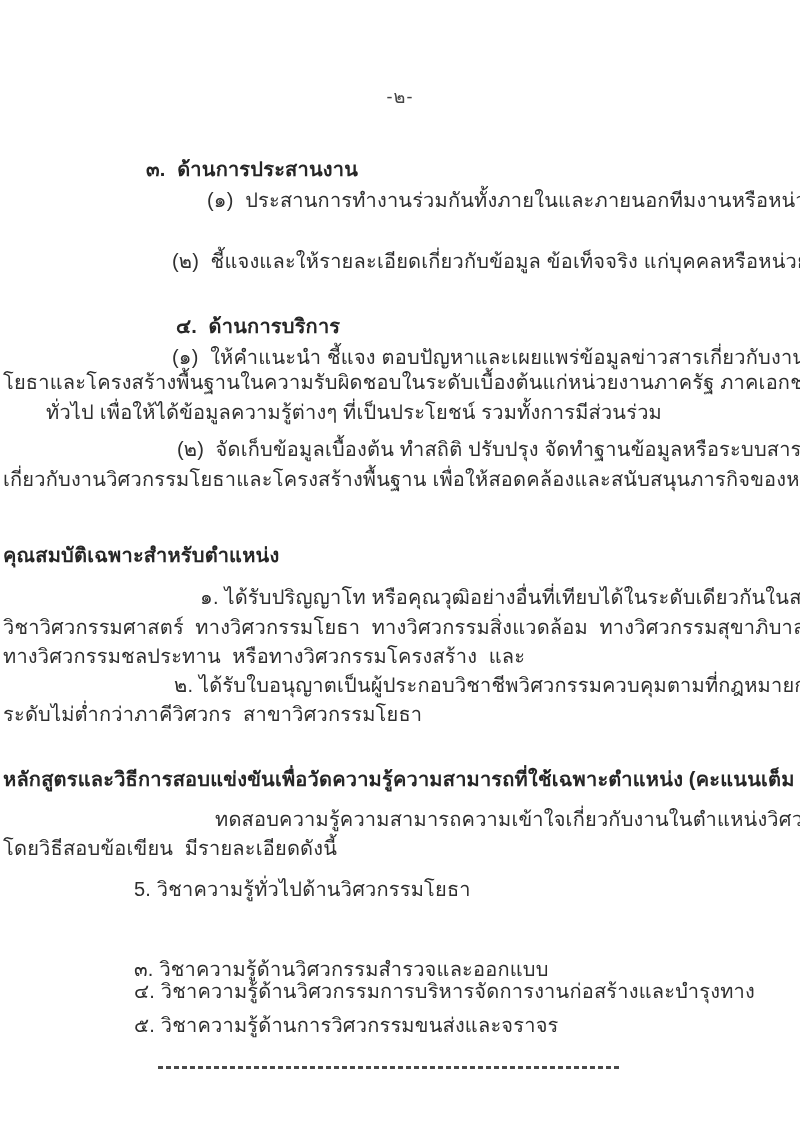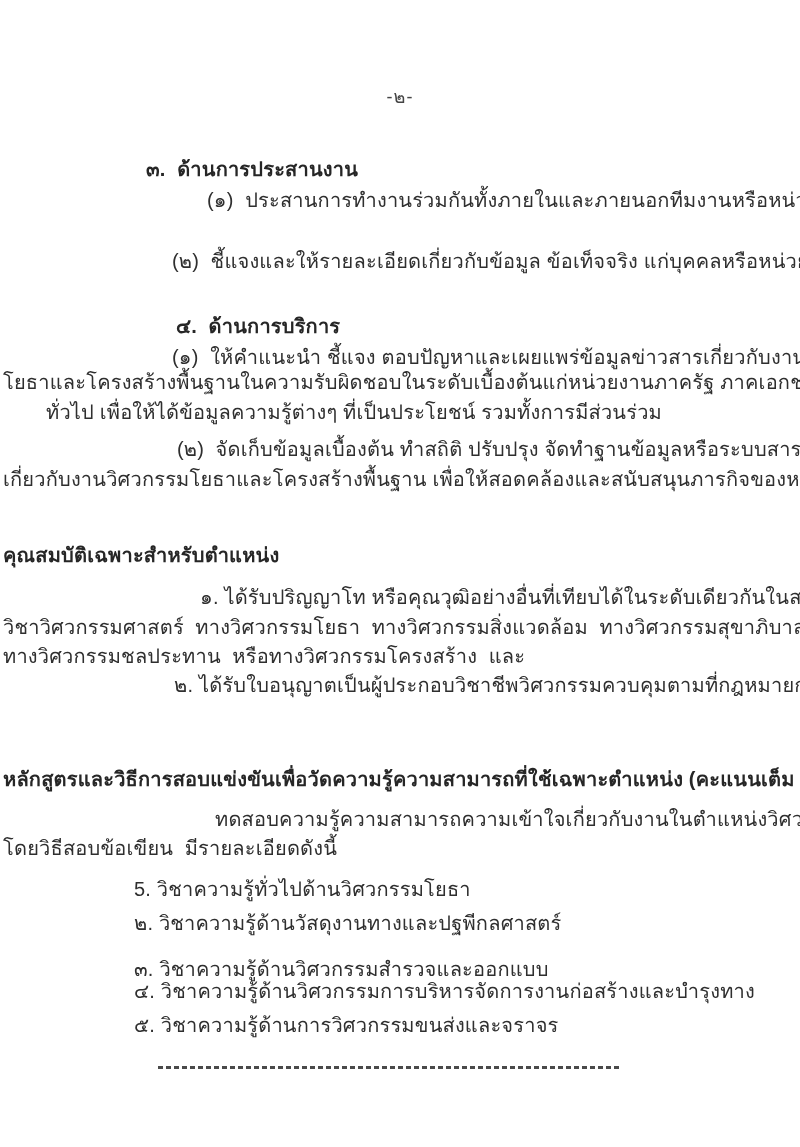--- a/index.html
+++ b/index.html
@@ -63,26 +63,26 @@
   <div class="ln" style="top:369px; left:3px;">โยธาและโครงสร้างพื้นฐานในความรับผิดชอบในระดับเบื้องต้นแก่หน่วยงานภาครัฐ ภาคเอกชน และประชาชน</div>
   <div class="ln" style="top:399px; left:3px;margin-left:43px;">ทั่วไป เพื่อให้ได้ข้อมูลความรู้ต่างๆ ที่เป็นประโยชน์ รวมทั้งการมีส่วนร่วม</div>
   <div class="ln" style="top:436px; left:177px;">(๒)  จัดเก็บข้อมูลเบื้องต้น ทำสถิติ ปรับปรุง จัดทำฐานข้อมูลหรือระบบสารสนเทศที่</div>
   <div class="ln" style="top:466px; left:3px;">เกี่ยวกับงานวิศวกรรมโยธาและโครงสร้างพื้นฐาน เพื่อให้สอดคล้องและสนับสนุนภารกิจของหน่วยงาน และใช้</div>
 
   <div class="ln b" style="top:542px; left:3px;">คุณสมบัติเฉพาะสำหรับตำแหน่ง</div>
   <div class="ln" style="top:584px; left:200px;">๑. ได้รับปริญญาโท หรือคุณวุฒิอย่างอื่นที่เทียบได้ในระดับเดียวกันในสาขา</div>
   <div class="ln" style="top:614px; left:3px;">วิชาวิศวกรรมศาสตร์  ทางวิศวกรรมโยธา  ทางวิศวกรรมสิ่งแวดล้อม  ทางวิศวกรรมสุขาภิบาล</div>
   <div class="ln" style="top:643px; left:3px;">ทางวิศวกรรมชลประทาน  หรือทางวิศวกรรมโครงสร้าง  และ</div>
   <div class="ln" style="top:672px; left:174px;">๒. ได้รับใบอนุญาตเป็นผู้ประกอบวิชาชีพวิศวกรรมควบคุมตามที่กฎหมายกำหนด</div>
+  <div class="ln" style="top:701px; left:3px;">ระดับไม่ต่ำกว่าภาคีวิศวกร  สาขาวิศวกรรมโยธา</div>
 
   <div class="ln b" style="top:766px; left:3px;">หลักสูตรและวิธีการสอบแข่งขันเพื่อวัดความรู้ความสามารถที่ใช้เฉพาะตำแหน่ง (คะแนนเต็ม ๒๐๐ คะแนน)</div>
   <div class="ln" style="top:806px; left:215px;">ทดสอบความรู้ความสามารถความเข้าใจเกี่ยวกับงานในตำแหน่งวิศวกรโยธาปฏิบัติการ (ปริญญาโท)</div>
   <div class="ln" style="top:835px; left:3px;text-align:right;">โดยวิธีสอบข้อเขียน  มีรายละเอียดดังนี้</div>
 
   <div class="ln" style="top:876px; left:134px;">5. วิชาความรู้ทั่วไปด้านวิศวกรรมโยธา</div>
-  <div class="ln" style="top:910px; left:134px;">๒. วิชาความรู้ด้านวัสดุงานทางและปฐพีกลศาสตร์</div>
   <div class="ln" style="top:944px; left:134px;margin-top:12px;">๓. วิชาความรู้ด้านวิศวกรรมสำรวจและออกแบบ</div>
   <div class="ln" style="top:978px; left:134px;">๔. วิชาความรู้ด้านวิศวกรรมการบริหารจัดการงานก่อสร้างและบำรุงทาง</div>
   <div class="ln" style="top:1012px; left:134px;">๕. วิชาความรู้ด้านการวิศวกรรมขนส่งและจราจร</div>
 
   <div class="divider"></div>
 
 </div>
 
 </body></html>

